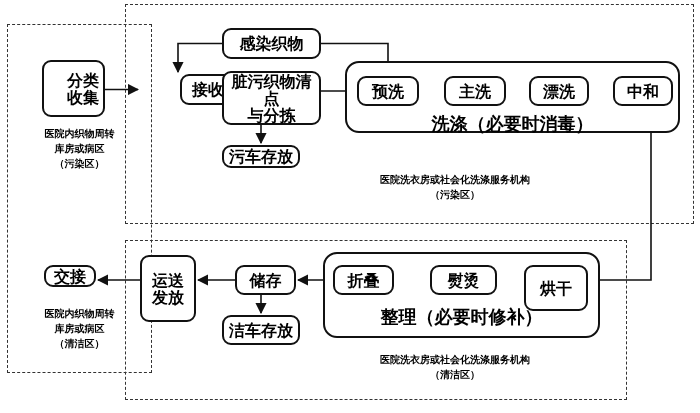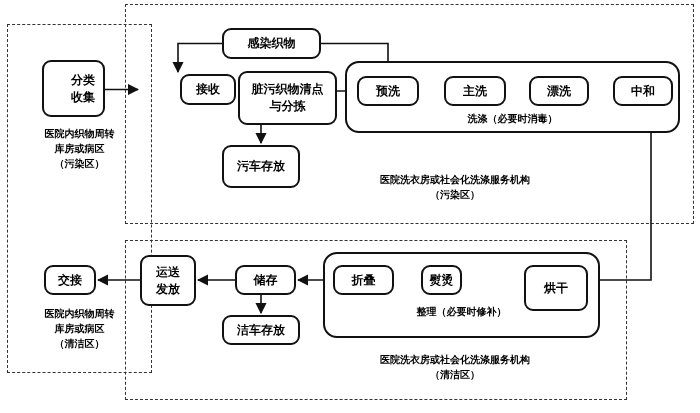--- a/index.html
+++ b/index.html
@@ -7,25 +7,25 @@
   #canvas{position:relative;width:700px;height:413px;background:#fff;overflow:hidden;}
   svg#wires{position:absolute;left:0;top:0;width:700px;height:413px;pointer-events:none;}
 
   
   .zone{position:absolute;border:1.5px dashed #333;box-sizing:border-box;background:transparent;}
   .zone-label{position:absolute;text-align:center;font-weight:bold;font-size:10px;line-height:15px;color:#000;white-space:pre-line;}
 
   
   .node{position:absolute;box-sizing:border-box;border:2px solid #111;border-radius:9px;background:#fff;
         display:flex;align-items:center;justify-content:center;text-align:center;
-        font-size:12px;line-height:17px;font-weight:bold;color:#000;white-space:pre-line;z-index:3;}
+        font-size:16px;line-height:17px;font-weight:bold;color:#000;white-space:pre-line;z-index:3;}
 
   
   .group{position:absolute;box-sizing:border-box;border:2px solid #111;border-radius:14px;background:#fff;z-index:1;}
-  .group-label{position:absolute;text-align:center;font-size:10px;font-weight:bold;color:#000;z-index:2;white-space:nowrap;}
+  .group-label{position:absolute;text-align:center;font-size:18px;font-weight:bold;color:#000;z-index:2;white-space:nowrap;}
 </style>
 </head>
 <body>
 
 <div id="canvas">
 
   <div class="zone" id="zone-0" style="left: 7px; top: 24px; width: 145px; height: 349px;"></div>
   <div class="zone" id="zone-1" style="left: 125px; top: 4px; width: 569px; height: 220px;"></div>
   <div class="zone" id="zone-2" style="left: 125px; top: 240px; width: 502px; height: 160px;"></div>
 
@@ -73,35 +73,35 @@
       <path d="M 261 295 L 261 313"></path>
 
       <path d="M 140 280 L 98 280"></path>
     </g>
   </svg>
 
   <div class="node" id="node-0" style="left: 42px; top: 60px; width: 63px; height: 57px; padding-left: 19px;">分类
 收集</div>
   <div class="node" id="node-1" style="left: 140px; top: 74px; width: 56px; height: 31px; margin-left: 40px;">接收</div>
   <div class="node" id="node-2" style="left: 222px; top: 28px; width: 99px; height: 31px;">感染织物</div>
-  <div class="node" id="node-3" style="left: 222px; top: 71px; width: 99px; height: 54px; margin-left: 16px;">脏污织物清点
+  <div class="node" id="node-3" style="left: 222px; top: 71px; width: 99px; height: 54px;">脏污织物清点
 与分拣</div>
-  <div class="node" id="node-4" style="left: 222px; top: 145px; width: 78px; height: 43px;">污车存放</div>
+  <div class="node" id="node-4" style="left: 222px; top: 145px; width: 78px; height: 23px;">污车存放</div>
   <div class="node" id="node-5" style="left: 357px; top: 76px; width: 62px; height: 30px;">预洗</div>
   <div class="node" id="node-6" style="left: 444px; top: 76px; width: 62px; height: 30px;">主洗</div>
   <div class="node" id="node-7" style="left: 529px; top: 76px; width: 60px; height: 30px;">漂洗</div>
   <div class="node" id="node-8" style="left: 613px; top: 76px; width: 60px; height: 30px;">中和</div>
   <div class="node" id="node-9" style="left: 524px; top: 265px; width: 64px; height: 46px;">烘干</div>
-  <div class="node" id="node-10" style="left: 421px; top: 265px; width: 41px; height: 30px;">熨烫</div>
+  <div class="node" id="node-10" style="left: 430px; top: 265px; width: 67px; height: 30px;">熨烫</div>
   <div class="node" id="node-11" style="left: 333px; top: 265px; width: 61px; height: 30px; text-align: center;">折叠</div>
   <div class="node" id="node-12" style="left: 235px; top: 265px; width: 61px; height: 30px;">储存</div>
   <div class="node" id="node-13" style="left: 222px; top: 315px; width: 78px; height: 30px;">洁车存放</div>
-  <div class="node" id="node-14" style="left: 140px; top: 255px; width: 56px; height: 51px;">运送
+  <div class="node" id="node-14" style="left: 140px; top: 255px; width: 56px; height: 67px;">运送
 发放</div>
-  <div class="node" id="node-15" style="left: 44px; top: 265px; width: 52px; height: 30px;">交接</div>
+  <div class="node" id="node-15" style="left: 44px; top: 265px; width: 52px; height: 22px;">交接</div>
 
   <div class="zone-label" id="zlabel-0" style="left: 7px; top: 126px; width: 145px;">医院内织物周转
 库房或病区
 （污染区）</div>
   <div class="zone-label" id="zlabel-1" style="left: 7px; top: 306px; width: 145px;">医院内织物周转
 库房或病区
 （清洁区）</div>
   <div class="zone-label" id="zlabel-2" style="left: 330px; top: 172px; width: 250px;">医院洗衣房或社会化洗涤服务机构
 （污染区）</div>
   <div class="zone-label" id="zlabel-3" style="left: 330px; top: 352px; width: 250px;">医院洗衣房或社会化洗涤服务机构

